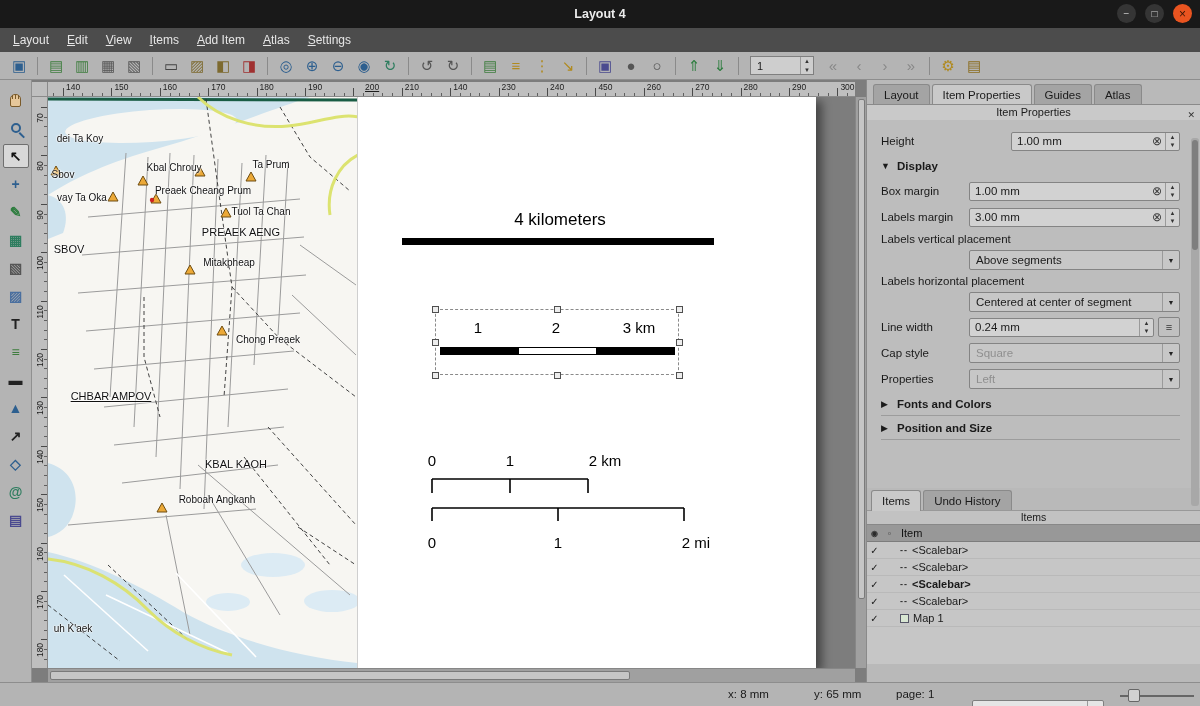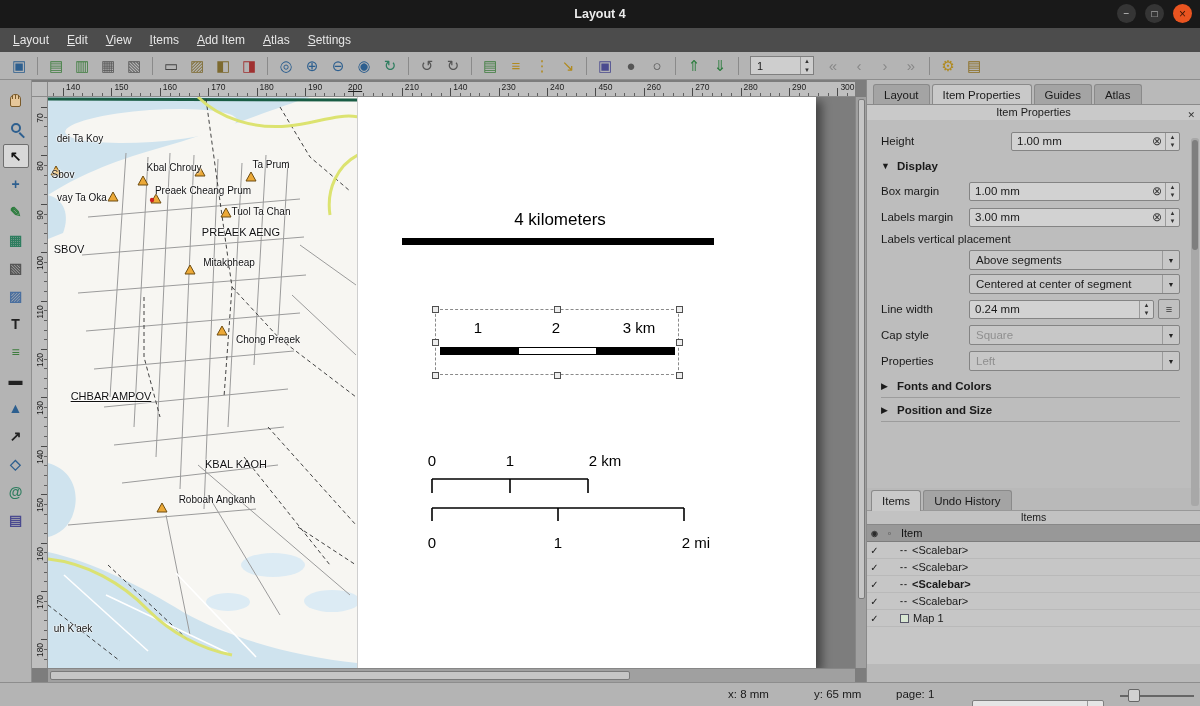--- a/index.html
+++ b/index.html
@@ -417,21 +417,21 @@
         <span class="lab" style="left: 66.4px;">150</span>
         <div class="maj" style="left: 111.8px;"></div>
         <span class="lab" style="left: 114.8px;">160</span>
         <div class="maj" style="left: 160.2px;"></div>
         <span class="lab" style="left: 163.2px;">170</span>
         <div class="maj" style="left: 208.6px;"></div>
         <span class="lab" style="left: 211.6px;">180</span>
         <div class="maj" style="left: 257px;"></div>
         <span class="lab" style="left: 260px;">190</span>
         <div class="maj" style="left: 305.4px;"></div>
-        <span class="lab" style="left: 300px; text-decoration: underline;">200</span>
+        <span class="lab" style="left: 317px; text-decoration: underline;">200</span>
         <div class="maj" style="left: 353.8px;"></div>
         <span class="lab" style="left: 356.8px;">210</span>
         <div class="maj" style="left: 402.2px;"></div>
         <span class="lab" style="left: 405.2px;">140</span>
         <div class="maj" style="left: 450.6px;"></div>
         <span class="lab" style="left: 453.6px;">230</span>
         <div class="maj" style="left: 499px;"></div>
         <span class="lab" style="left: 502px;">240</span>
         <div class="maj" style="left: 547.4px;"></div>
         <span class="lab" style="left: 550.4px;">450</span>
@@ -711,20 +711,21 @@
         </div>
 
         <span class="flabel-full">Labels vertical placement</span>
         <div class="frow" style="height:24px">
           <div class="control-combo ctl-indent">
             <span class="combo-text">Above segments</span>
             <span class="combo-arrow">▼</span>
           </div>
         </div>
 
+        <span class="flabel-full">Labels horizontal placement</span>
         <div class="frow" style="height:24px">
           <div class="control-combo ctl-indent">
             <span class="combo-text">Centered at center of segment</span>
             <span class="combo-arrow">▼</span>
           </div>
         </div>
 
         <div class="frow">
           <span class="flabel">Line width</span>
           <div class="control-spin">

